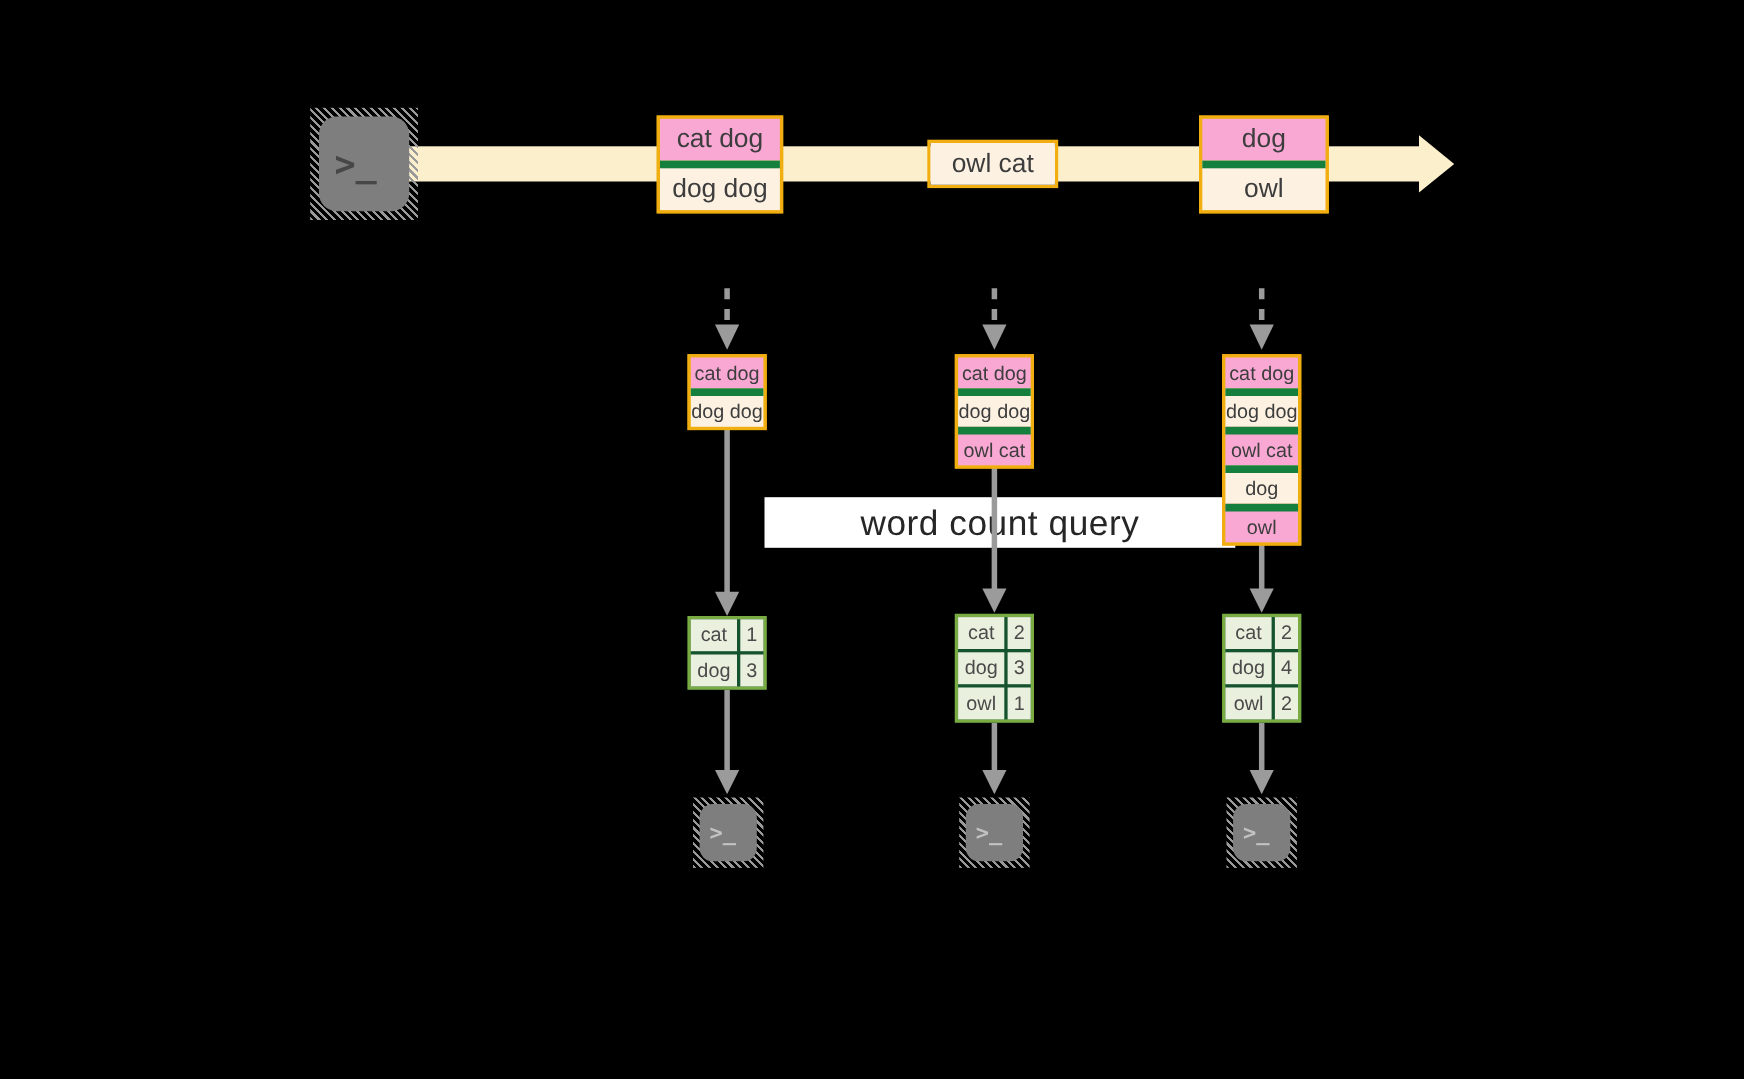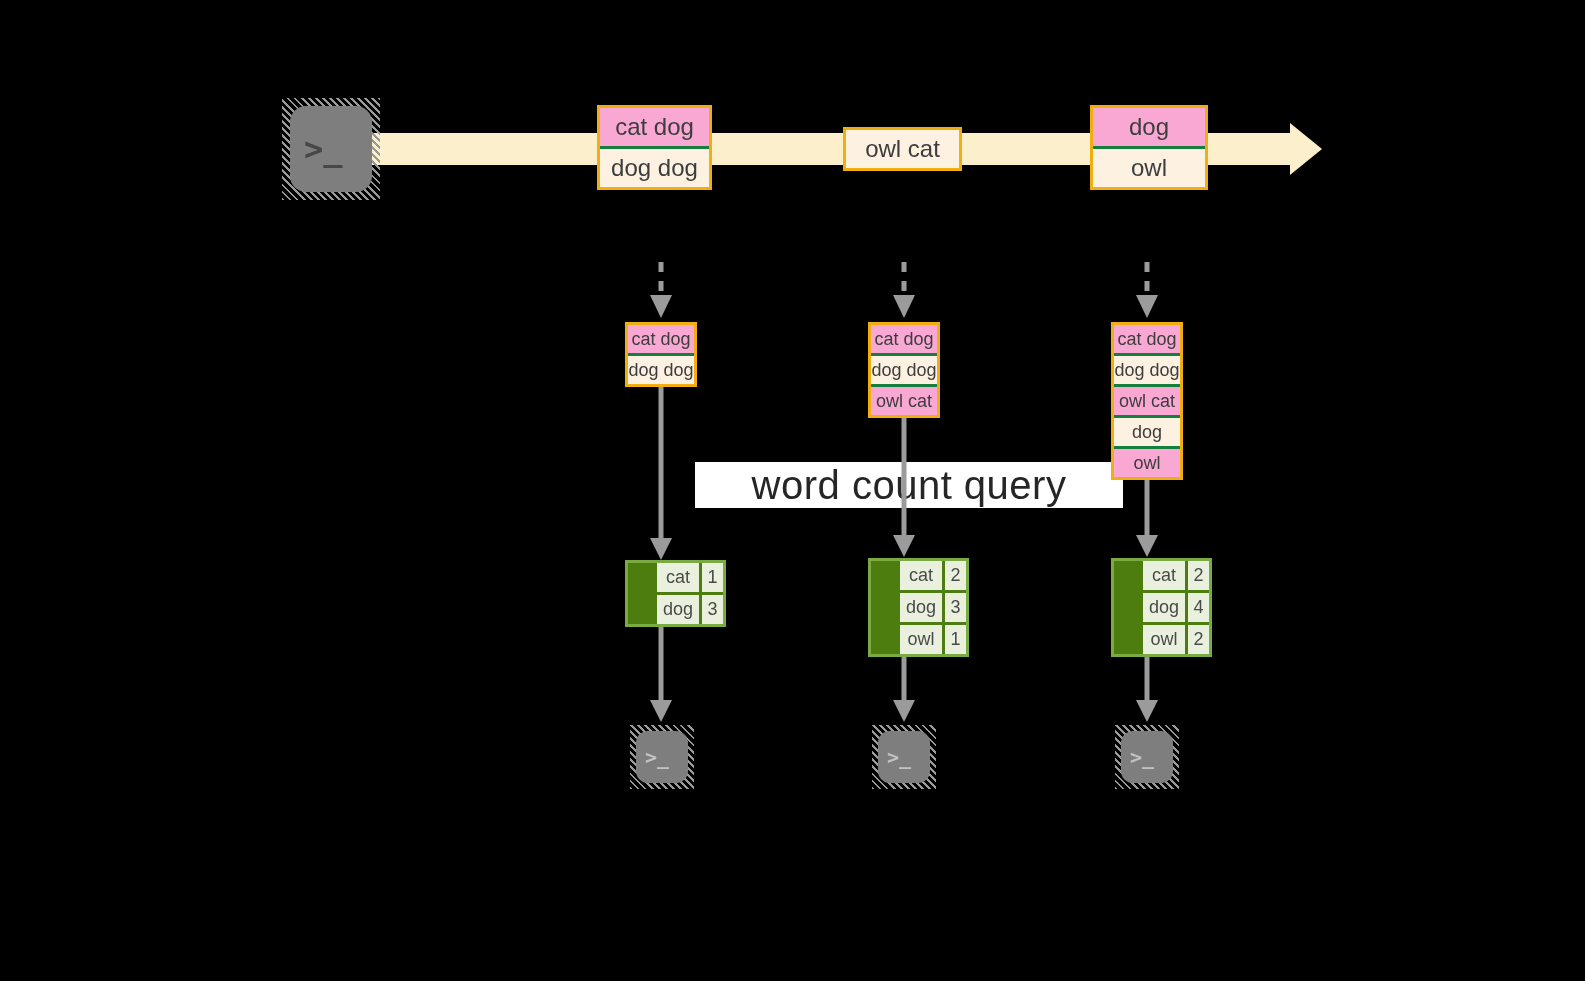--- a/index.html
+++ b/index.html
@@ -7,33 +7,33 @@
     position:relative;width:1585px;height:981px;background:#000;overflow:hidden;
     font-family:"Liberation Sans",sans-serif;
   }
   
   .stream-band{position:absolute;left:345px;top:133px;width:945px;height:32px;background:#fbf0cb;z-index:0;}
   .stream-head{position:absolute;left:1290px;top:123px;width:0;height:0;z-index:0;
     border-top:26px solid transparent;border-bottom:26px solid transparent;border-left:32px solid #fbf0cb;}
   
   .wbox{position:absolute;border:3px solid #f1ae10;box-sizing:border-box;z-index:3;background:#f1ae10;}
   .wrow{display:flex;align-items:center;justify-content:center;color:#3d3d3d;}
-  .wrow + .wrow{border-top:3px solid #15803d;}
+  .wrow + .wrow{border-top:7px solid #15803d;}
   .dark{background:#f9a8d4;}
   .light{background:#fdf2e2;}
   .batch .wrow{height:38px;font-size:24px;}
   .stack .wrow{height:28px;font-size:18px;}
   
-  .qlabel{position:absolute;left:695px;top:462px;width:428px;height:46px;background:#ffffff;z-index:1;
-    display:flex;align-items:center;justify-content:center;font-size:40px;color:#262626;letter-spacing:0.5px;}
+  .qlabel{position:absolute;left:695px;top:452px;width:428px;height:46px;background:#ffffff;z-index:1;
+    display:flex;align-items:center;justify-content:center;font-size:32px;color:#262626;letter-spacing:0.5px;}
   
   .arrows{position:absolute;left:0;top:0;z-index:2;pointer-events:none;}
   
-  .gtable{position:absolute;z-index:3;background:#4d7c0f;border:3px solid #7aab43;display:grid;
-    grid-template-columns:42px 21px;gap:3px;padding-left:29px;}
+  .gtable{position:absolute;z-index:3;background:#14532d;border:3px solid #7aab43;display:grid;
+    grid-template-columns:42px 21px;gap:3px;}
   .gcell{background:#eaf0de;display:flex;align-items:center;justify-content:center;
     height:29px;font-size:18px;color:#4a4a4a;}
   
   .term{position:absolute;z-index:3;
     background:repeating-linear-gradient(45deg,#9a9a9a 0 2px,rgba(0,0,0,0) 2px 5px);}
   .term-body{position:absolute;background:#7e7e7e;display:flex;align-items:center;}
   .term.big .term-body{inset:8px;border-radius:16px;padding-left:14px;}
   .term.small .term-body{inset:6px;border-radius:12px;padding-left:9px;}
   .glyph{font-family:"DejaVu Sans Mono",monospace;font-weight:bold;}
   .term.big .glyph{font-size:32px;color:#474747;}

